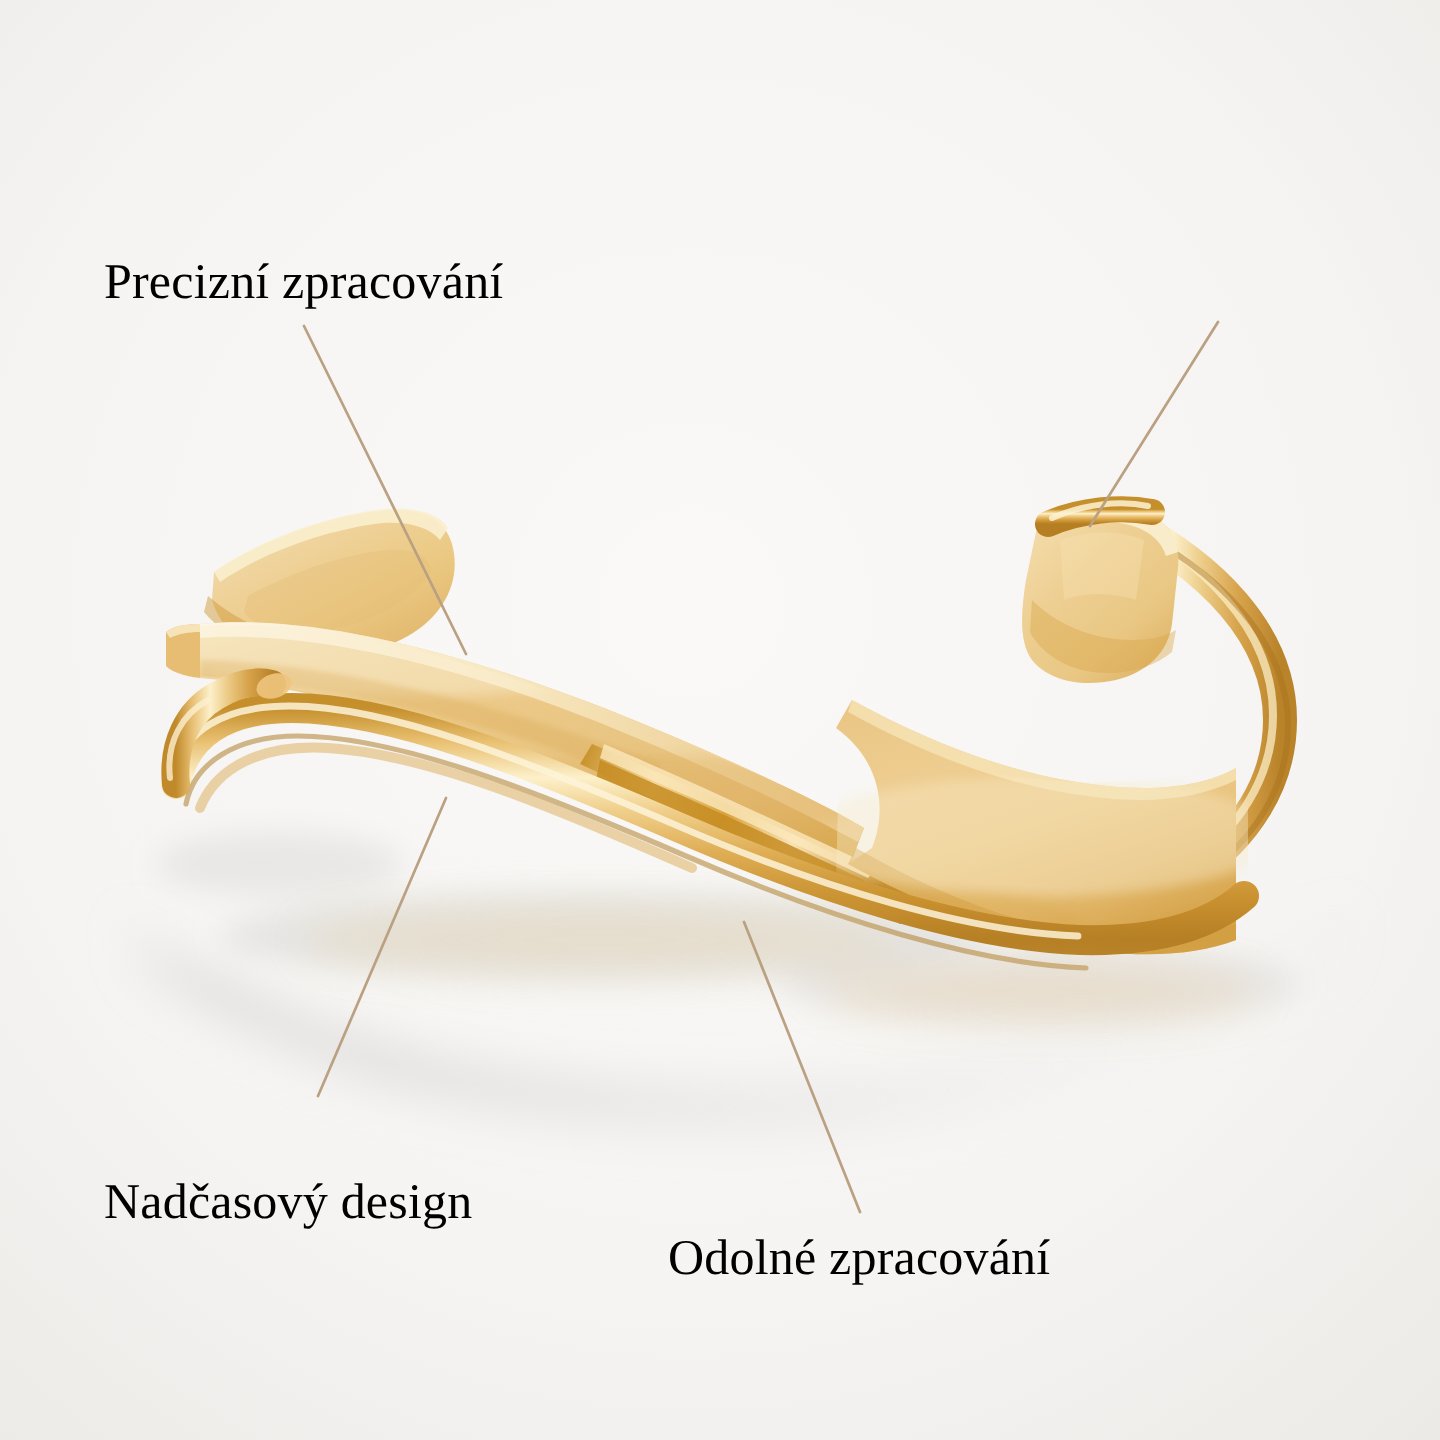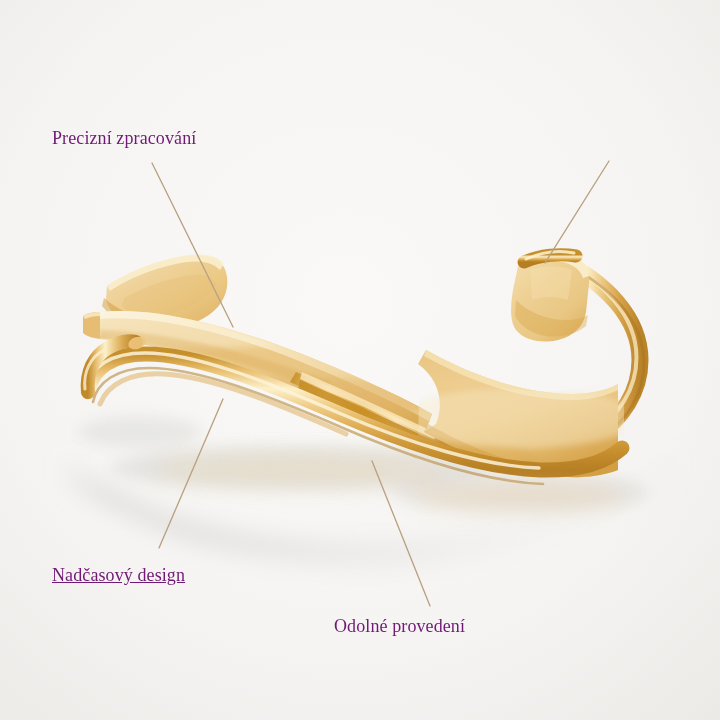--- a/index.html
+++ b/index.html
@@ -17,32 +17,32 @@
     background: #f6f5f3;
   }
   #bg-photo {
     position: absolute;
     inset: 0;
     width: 720px;
     height: 720px;
   }
   .annotation-label {
     position: absolute;
-    color: #701a75;
+    color: #000000;
     font-family: "Liberation Serif", "DejaVu Serif", serif;
-    font-size: 18px;
+    font-size: 25px;
     font-weight: 400;
     letter-spacing: 0.1px;
     white-space: nowrap;
     line-height: 1;
     -webkit-font-smoothing: antialiased;
   }
   #label-precision   { left: 52px;  top: 129px; }
   #label-nickel-free { left: 562px; top: 129px; }
-  #label-timeless    { left: 52px;  top: 566px; text-decoration: underline; }
+  #label-timeless    { left: 52px;  top: 589px; }
   #label-durable     { left: 334px; top: 617px; }
   #leader-lines {
     position: absolute;
     inset: 0;
     width: 720px;
     height: 720px;
     pointer-events: none;
   }
 </style>
 </head>
@@ -290,15 +290,15 @@
     <line x1="609" y1="161" x2="545" y2="263" stroke="#b9a182" stroke-width="1.35" stroke-linecap="round"></line>
     <line x1="223" y1="399" x2="159" y2="548" stroke="#b9a182" stroke-width="1.35" stroke-linecap="round"></line>
     <line x1="372" y1="461" x2="430" y2="606" stroke="#b9a182" stroke-width="1.35" stroke-linecap="round"></line>
   </svg>
 
   <div class="annotation-label" id="label-precision">Precizní zpracování</div>
 
 
   <div class="annotation-label" id="label-timeless">Nadčasový design</div>
 
-  <div class="annotation-label" id="label-durable">Odolné provedení</div>
+  <div class="annotation-label" id="label-durable">Odolné zpracování</div>
 
 </div>
 
 </body></html>

